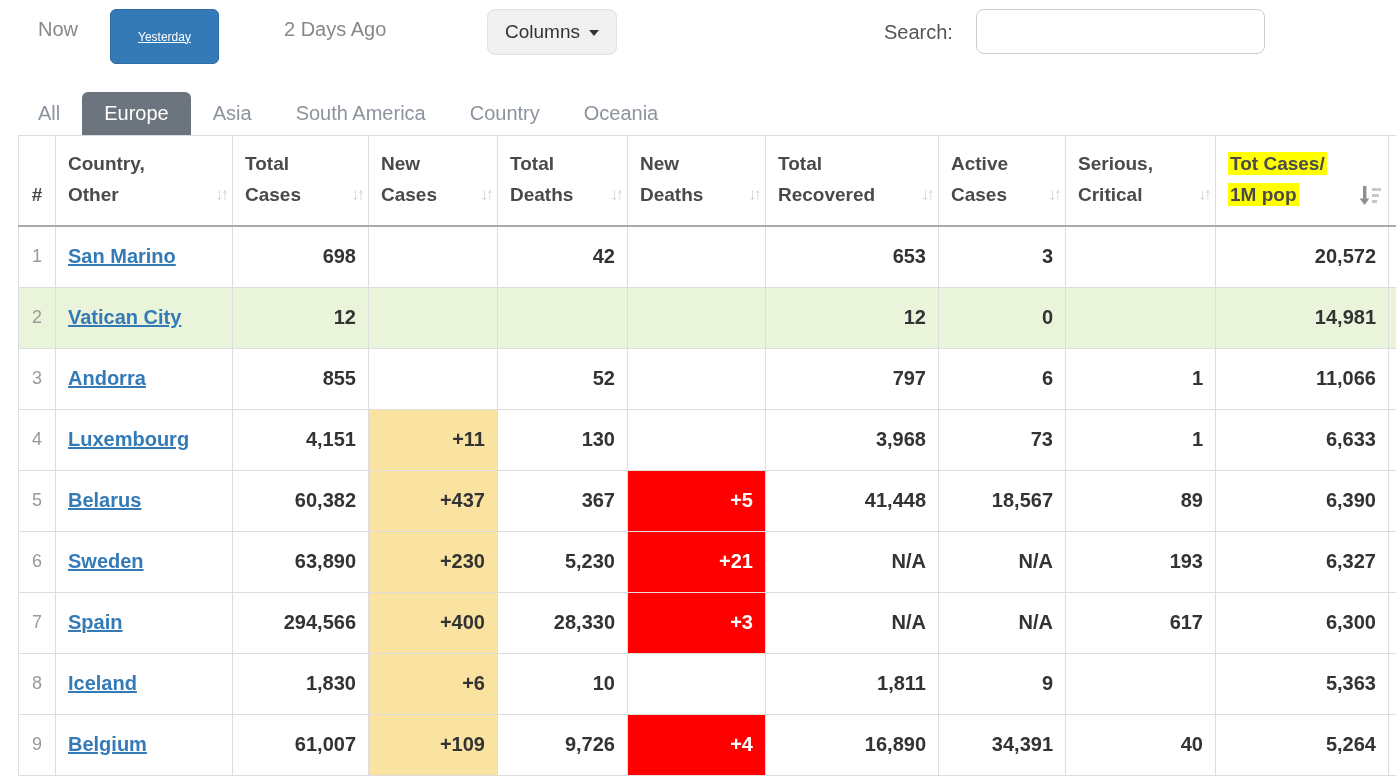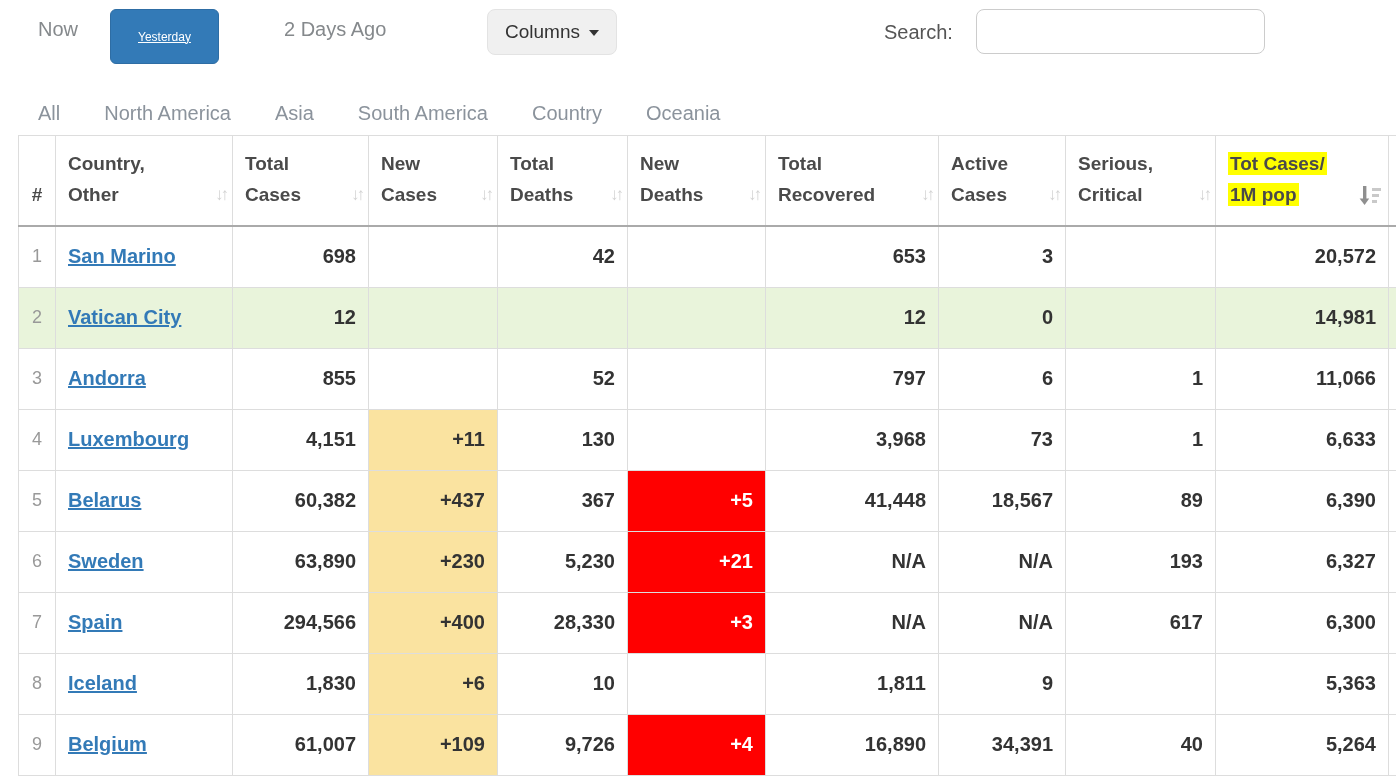--- a/index.html
+++ b/index.html
@@ -87,21 +87,21 @@
   <button class="time-link now">Now</button>
   <button class="btn-primary">Yesterday</button>
   <button class="time-link two-days">2 Days Ago</button>
   <button class="btn-columns"><span>Columns</span><span class="caret"></span></button>
   <span class="search-label">Search:</span>
   <input class="search-input" type="text" value="" style="">
 </div>
 
 <div class="tabs">
   <div class="tab">All</div>
-  <div class="tab">North America</div>
+  <div class="tab active">Europe</div>
   <div class="tab">Asia</div>
   <div class="tab">South America</div>
   <div class="tab">Country</div>
   <div class="tab">Oceania</div>
 </div>
 
 <div class="table-wrap">
   <table>
     <colgroup id="cols">
         <col style="width: 37px;">

